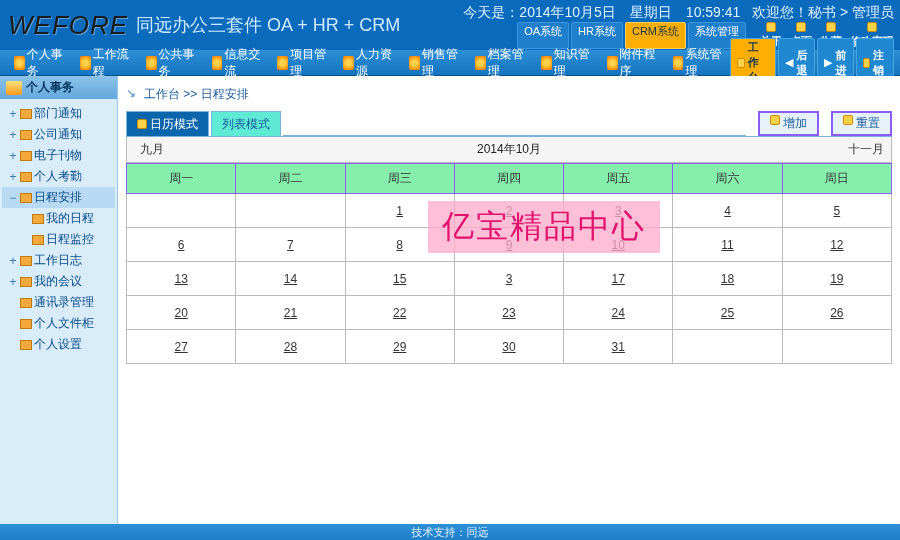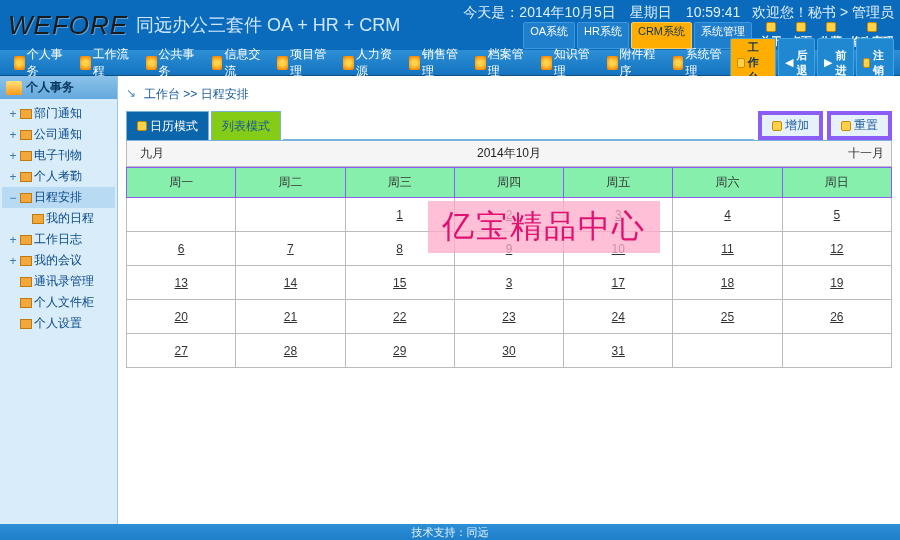--- a/index.html
+++ b/index.html
@@ -15,21 +15,21 @@
 }
 #banner .logo {
   display: flex; align-items: center; padding: 0 8px;
   font-family: "Arial Black", Arial; font-weight: 400; font-style: italic;
   font-size: 26px; letter-spacing: 1px; color: #1a1a1a;
   text-shadow: 1px 1px 0 rgba(255,255,255,.35);
 }
 #banner .title { display: flex; align-items: center; font-size: 18px; color: #cfe8ff; }
 #banner .right { margin-left: auto; display: flex; flex-direction: column; justify-content: space-between; padding: 4px 6px; }
 #banner .right .line1 { font-size: 14px; color: #dff0ff; text-align: right; }
-#banner .right .line2 { display: flex; justify-content: flex-end; }
+#banner .right .line2 { display: flex; justify-content: flex-end; gap: 6px; }
 #banner .sys-tabs { display: flex; gap: 2px; margin-right: 8px; }
 #banner .sys-tab { background: #1f7fcd; border: 1px solid #3a97e0; padding: 1px 6px; font-size: 11px; color: #fff; border-radius: 2px; cursor: pointer; }
 #banner .sys-tab.active { background: #ffae00; color: #0a355a; border-color: #ffce5a; }
 #banner .top-links { display: flex; gap: 8px; font-size: 11px; }
 #banner .top-links span { display: inline-flex; align-items: center; gap: 2px; cursor: pointer; flex-direction: column; }
 
 
 #mainnav {
   height: 26px;
   background: linear-gradient(#2d8fd6, #1474c0);
@@ -53,24 +53,24 @@
 #sidebar li .ti { display: inline-block; width: 12px; height: 10px; background: #f3a83b; border: 1px solid #c07a10; }
 #sidebar li.depth1 { padding-left: 6px; }
 #sidebar li.depth2 { padding-left: 18px; }
 #sidebar li.sel { background: #b9daf3; }
 
 #content { flex: 1; background: #fff; padding: 6px 8px; overflow: hidden; position: relative; }
 #crumb { color: #1a5a99; font-size: 12px; padding: 4px 2px 8px 18px; position: relative; }
 #crumb::before { content: "↘"; position: absolute; left: 0; color: #4a90c9; }
 
 #viewtabs { display: flex; align-items: stretch; border-bottom: 1px solid #7ab2db; }
-#viewtabs .vt { padding: 3px 10px; font-size: 12px; background: #84cc16; color: #1a5a99; border: 1px solid #7ab2db; border-bottom: none; margin-right: 2px; cursor: pointer; display: flex; align-items: center; gap: 3px; }
+#viewtabs .vt { padding: 3px 10px; font-size: 12px; background: #5eead4; color: #1a5a99; border: 1px solid #7ab2db; border-bottom: none; margin-right: 2px; cursor: pointer; display: flex; align-items: center; gap: 3px; }
 #viewtabs .vt.active { background: #0b65ab; color: #fff; }
 #viewtabs .spacer { flex: 1; border-bottom: 1px solid #7ab2db; }
-#viewtabs .act { padding: 2px 10px; font-size: 12px; background: #e6f1fa; color: #1a5a99; border: 4px solid #8b5cf6; margin-left: 4px; cursor: pointer; display: flex; align-items: center; gap: 3px; white-space: nowrap; }
+#viewtabs .act { padding: 2px 10px; font-size: 12px; background: #e6f1fa; color: #1a5a99; border: 2px solid #8b5cf6; margin-left: 12px; cursor: pointer; display: flex; gap: 3px; white-space: nowrap; }
 
 
 #monthbar { display: flex; background: #f5f5f5; border: 1px solid #bbb; border-top: none; height: 26px; align-items: center; }
 #monthbar .mb { width: 50px; text-align: center; cursor: pointer; color: #333; }
 #monthbar .mm { flex: 1; text-align: center; color: #222; }
 
 table.cal { width: 100%; border-collapse: collapse; table-layout: fixed; }
 table.cal th { background: #86efac; border: 1px solid #8b5cf6; height: 30px; font-weight: normal; color: #333; }
 table.cal td { border: 1px solid #bbb; height: 34px; text-align: center; vertical-align: middle; color: #444; cursor: pointer; }
 table.cal td a { text-decoration: underline; color: #333; }
@@ -216,20 +216,25 @@
         <li class="depth1 sel">
           <span class="tw">−</span>
           <span class="ti"></span>
           <span>日程安排</span>
         </li>
         <li class="depth2">
           <span class="tw">&nbsp;</span>
           <span class="ti"></span>
           <span>我的日程</span>
         </li>
+        <li class="depth2">
+          <span class="tw">&nbsp;</span>
+          <span class="ti"></span>
+          <span>日程监控</span>
+        </li>
         <li class="depth1">
           <span class="tw">+</span>
           <span class="ti"></span>
           <span>工作日志</span>
         </li>
         <li class="depth1">
           <span class="tw">+</span>
           <span class="ti"></span>
           <span>我的会议</span>
         </li>

